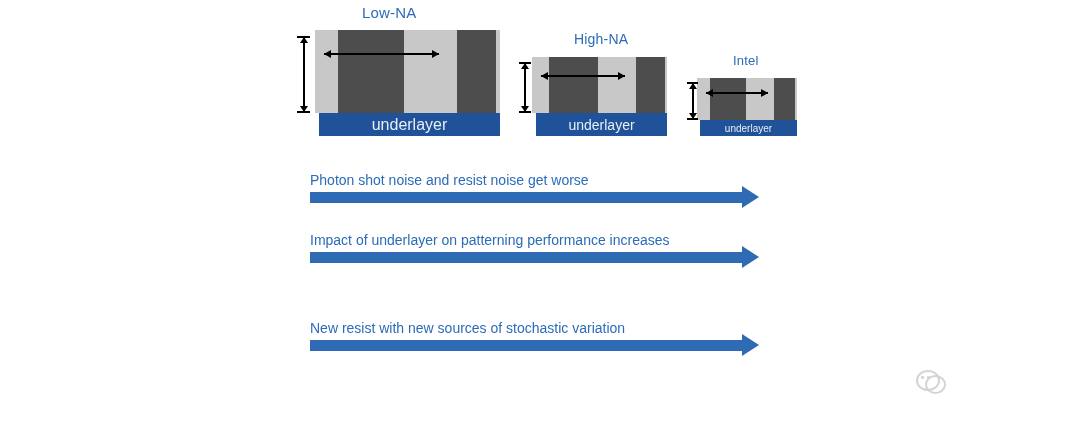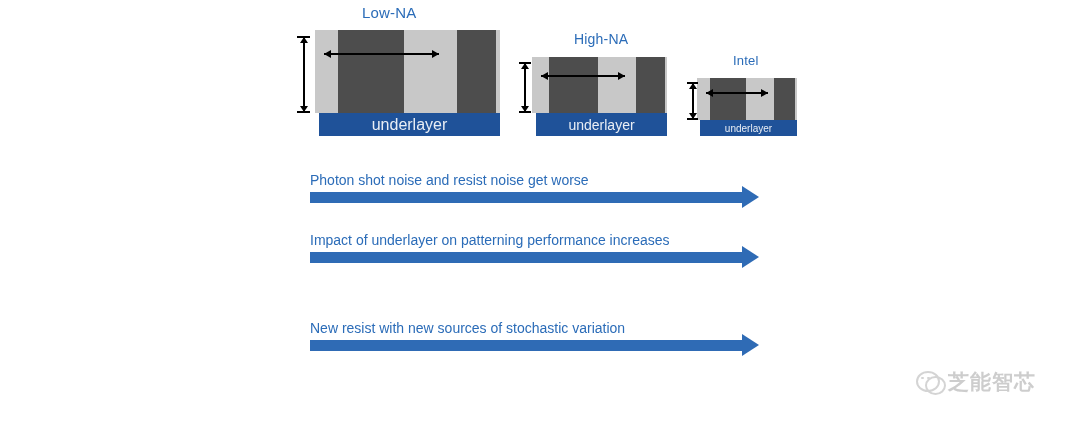--- a/index.html
+++ b/index.html
@@ -207,16 +207,15 @@
   <div class="caption">
   </div>
 
   <div class="watermark" style="left:916px;top:368px;">
     <div class="wm-bubble">
       <div class="c1"></div>
       <div class="c2"></div>
       <div class="d" style="left:5px;top:8px;"></div>
       <div class="d" style="left:11px;top:8px;"></div>
     </div>
-    <div class="wm-text">芝能智芯</div>
   </div>
 
 </div>
 
 </body></html>

